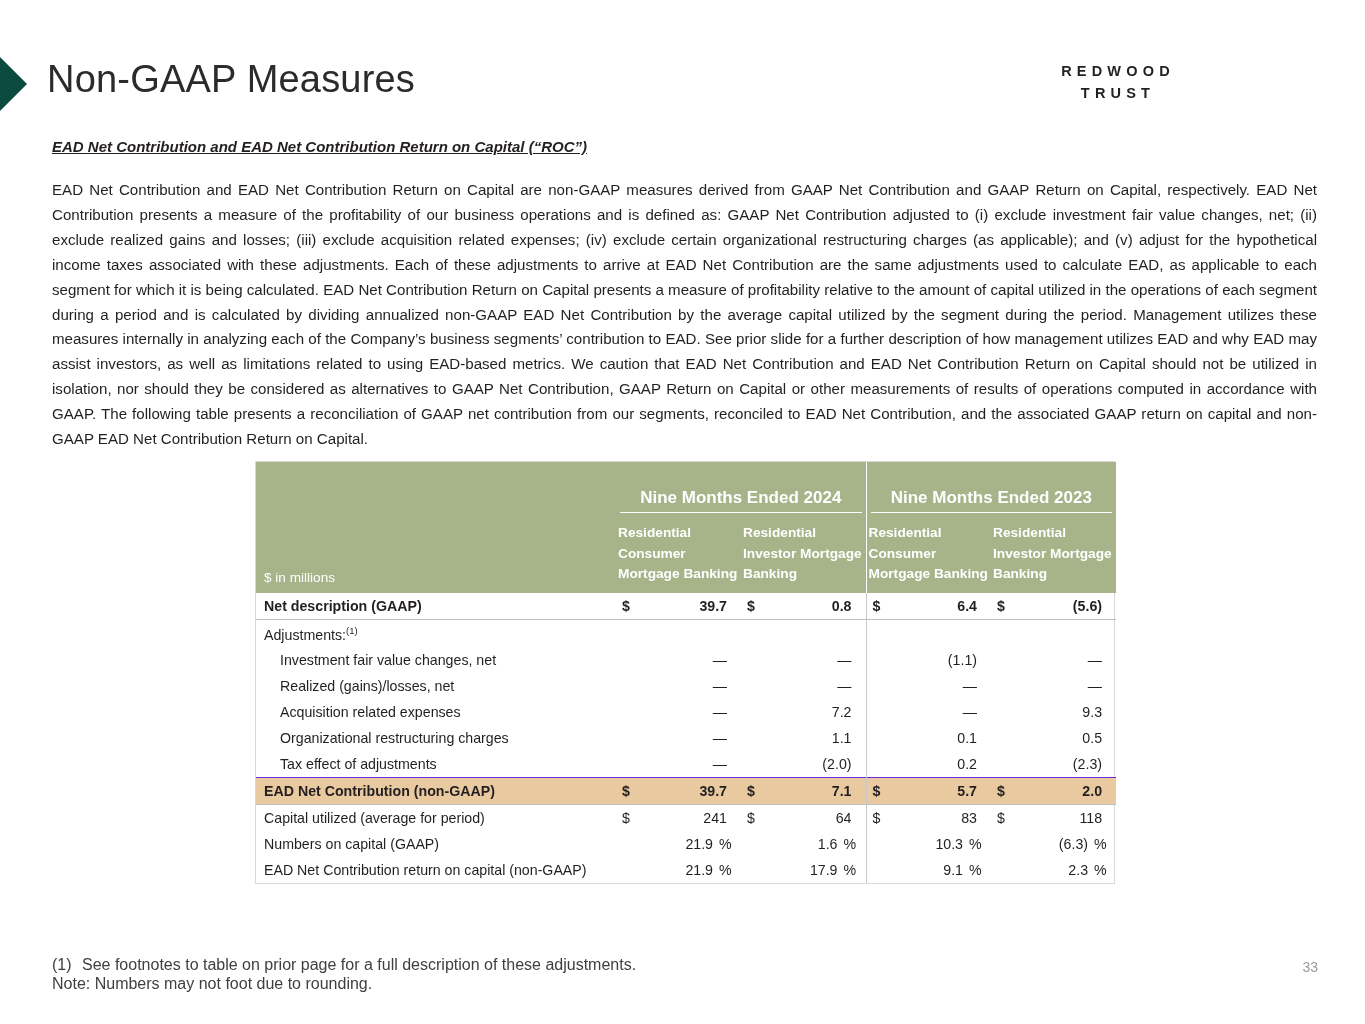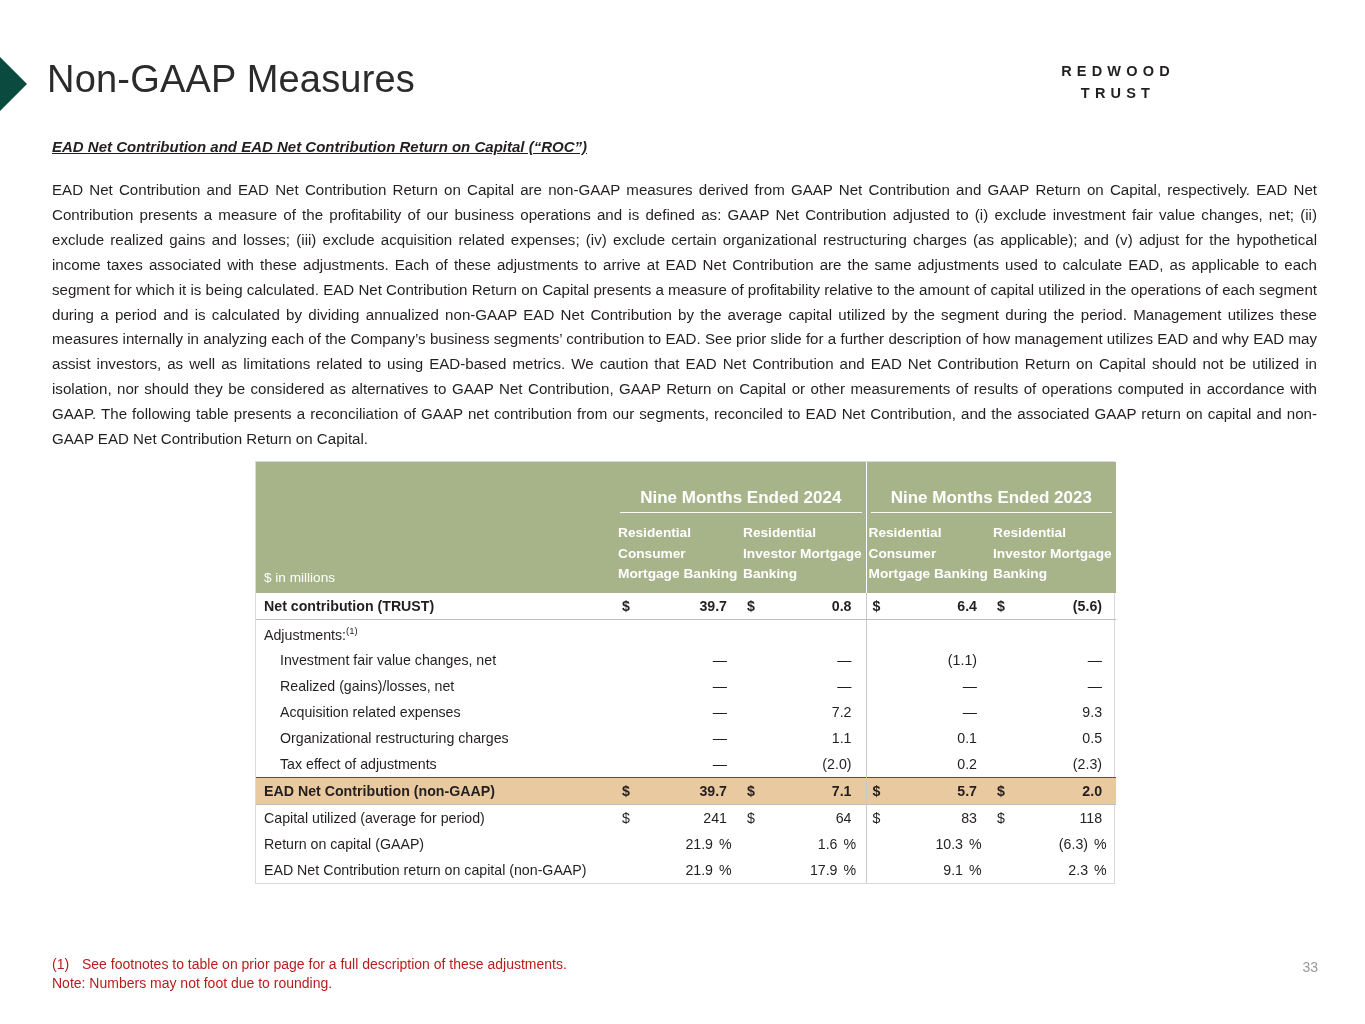--- a/index.html
+++ b/index.html
@@ -172,23 +172,23 @@
 
   .indent1 { padding-left: 24px !important; }
   .sup { font-size: 9.5px; vertical-align: super; }
   .pctmark { display: inline-block; width: 16px; text-align: left; padding-left: 6px; }
 
   
   .footnotes {
     position: absolute;
     left: 52px;
     top: 955px;
-    font-size: 14px;
+    font-size: 16px;
     line-height: 19px;
-    color: #b91c1c;
+    color: #404040;
   }
   .fn-num { display: inline-block; width: 30px; }
   .page-num {
     position: absolute;
     right: 47px;
     top: 959px;
     font-size: 14px;
     color: #9a9a9a;
     margin-left: 31px;
   }
@@ -237,21 +237,21 @@
     </tr>
 
     <tr class="hdr-zone">
       <td colspan="2" class="colhdr">Residential Consumer Mortgage Banking</td>
       <td colspan="2" class="colhdr">Residential Investor Mortgage Banking</td>
       <td colspan="2" class="colhdr grp-sep">Residential Consumer Mortgage Banking</td>
       <td colspan="2" class="colhdr">Residential Investor Mortgage Banking</td>
     </tr>
 
     <tr class="row-bold rule-bot">
-      <td class="lbl">Net contribution (TRUST)</td>
+      <td class="lbl">Net description (GAAP)</td>
       <td class="cur">$</td>
       <td class="num">39.7</td>
       <td class="cur">$</td>
       <td class="num">0.8</td>
       <td class="cur vdiv">$</td>
       <td class="num">6.4</td>
       <td class="cur">$</td>
       <td class="num">(5.6)</td>
     </tr>
 
@@ -345,21 +345,21 @@
       <td class="num">241</td>
       <td class="cur">$</td>
       <td class="num">64</td>
       <td class="cur vdiv">$</td>
       <td class="num">83</td>
       <td class="cur">$</td>
       <td class="num">118</td>
     </tr>
 
     <tr>
-      <td class="lbl">Return on capital (GAAP)</td>
+      <td class="lbl">Numbers on capital (GAAP)</td>
       <td class="cur"></td>
       <td class="num pct"><span>21.9</span><span class="pctmark">%</span></td>
       <td class="cur"></td>
       <td class="num pct"><span>1.6</span><span class="pctmark">%</span></td>
       <td class="cur vdiv"></td>
       <td class="num pct"><span>10.3</span><span class="pctmark">%</span></td>
       <td class="cur"></td>
       <td class="num pct"><span>(6.3)</span><span class="pctmark">%</span></td>
     </tr>
 

